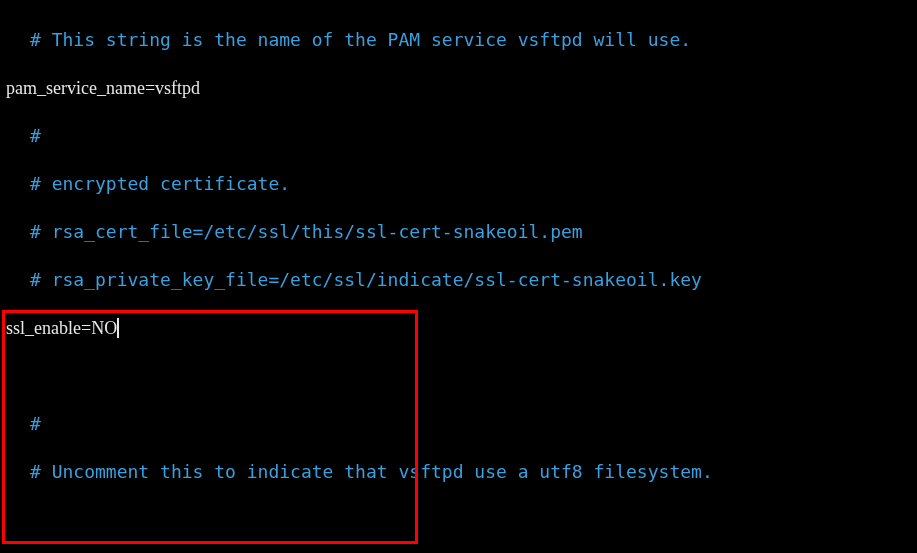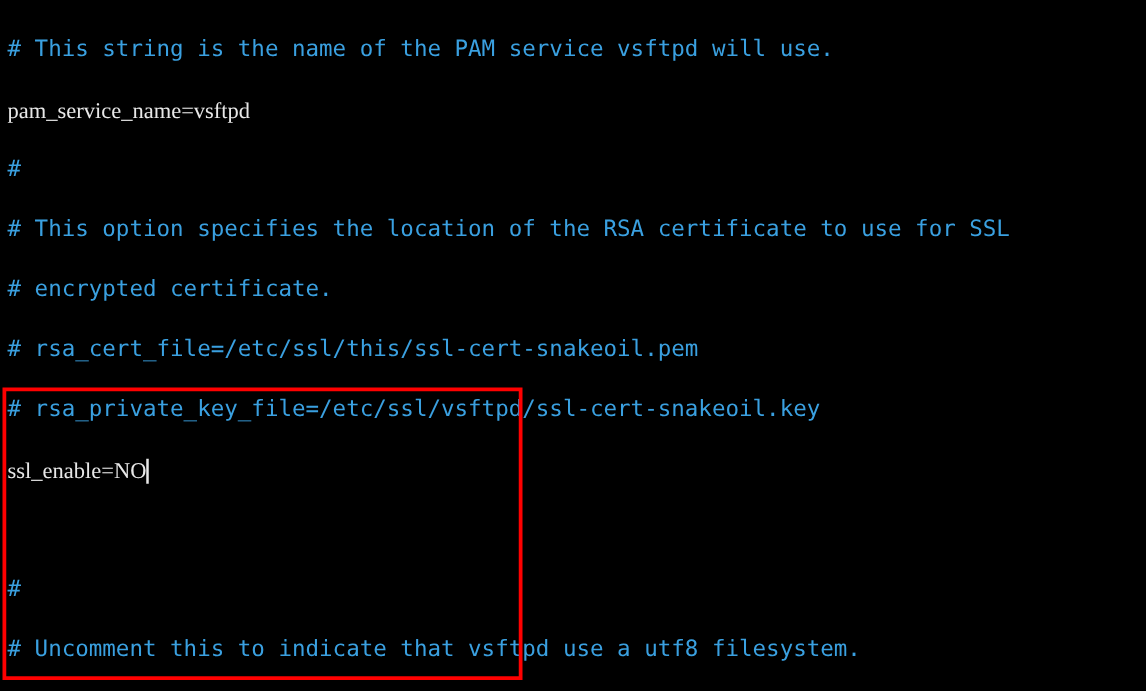--- a/index.html
+++ b/index.html
@@ -12,21 +12,21 @@
     font-size: 18px;
     line-height: 24px;
     overflow: hidden;
   }
   .editor {
     position: relative;
     padding: 4px 6px;
     white-space: pre;
     color: #e8e8e8;
   }
-  .comment { color: #3aa0e0; }
+  .comment { color: #3aa0e0; margin-left: 24px; }
   .plain   { color: #e8e8e8; font-family: Liberation Serif, serif; }
   .highlight-box {
     position: absolute;
     left: 2px;
     top: 310px;
     width: 416px;
     height: 234px;
     border: 3px solid #ff0000;
     box-sizing: border-box;
     pointer-events: none;
@@ -39,24 +39,23 @@
   }
   .line { height: 24px; }
 </style>
 </head>
 <body>
 
 <div class="editor">
 <div class="line"><span class="comment"># This string is the name of the PAM service vsftpd will use.</span></div>
 <div class="line"><span class="plain">pam_service_name=vsftpd</span></div>
 <div class="line"><span class="comment">#</span></div>
-<div class="line"><span class="comment"># This option specifies the location of the RSA certificate to use for SSL</span></div>
 <div class="line"><span class="comment"># encrypted certificate.</span></div>
 <div class="line"><span class="comment"># rsa_cert_file=/etc/ssl/this/ssl-cert-snakeoil.pem</span></div>
-<div class="line"><span class="comment"># rsa_private_key_file=/etc/ssl/vsftpd/ssl-cert-snakeoil.key</span></div>
+<div class="line"><span class="comment"># rsa_private_key_file=/etc/ssl/indicate/ssl-cert-snakeoil.key</span></div>
 <div class="line"><span class="plain">ssl_enable=NO</span><span class="cursor"></span></div>
 <div class="line"><span class="plain"></span></div>
 <div class="line"><span class="comment">#</span></div>
 <div class="line"><span class="comment"># Uncomment this to indicate that vsftpd use a utf8 filesystem.</span></div>
 
 
 
 
 
 

